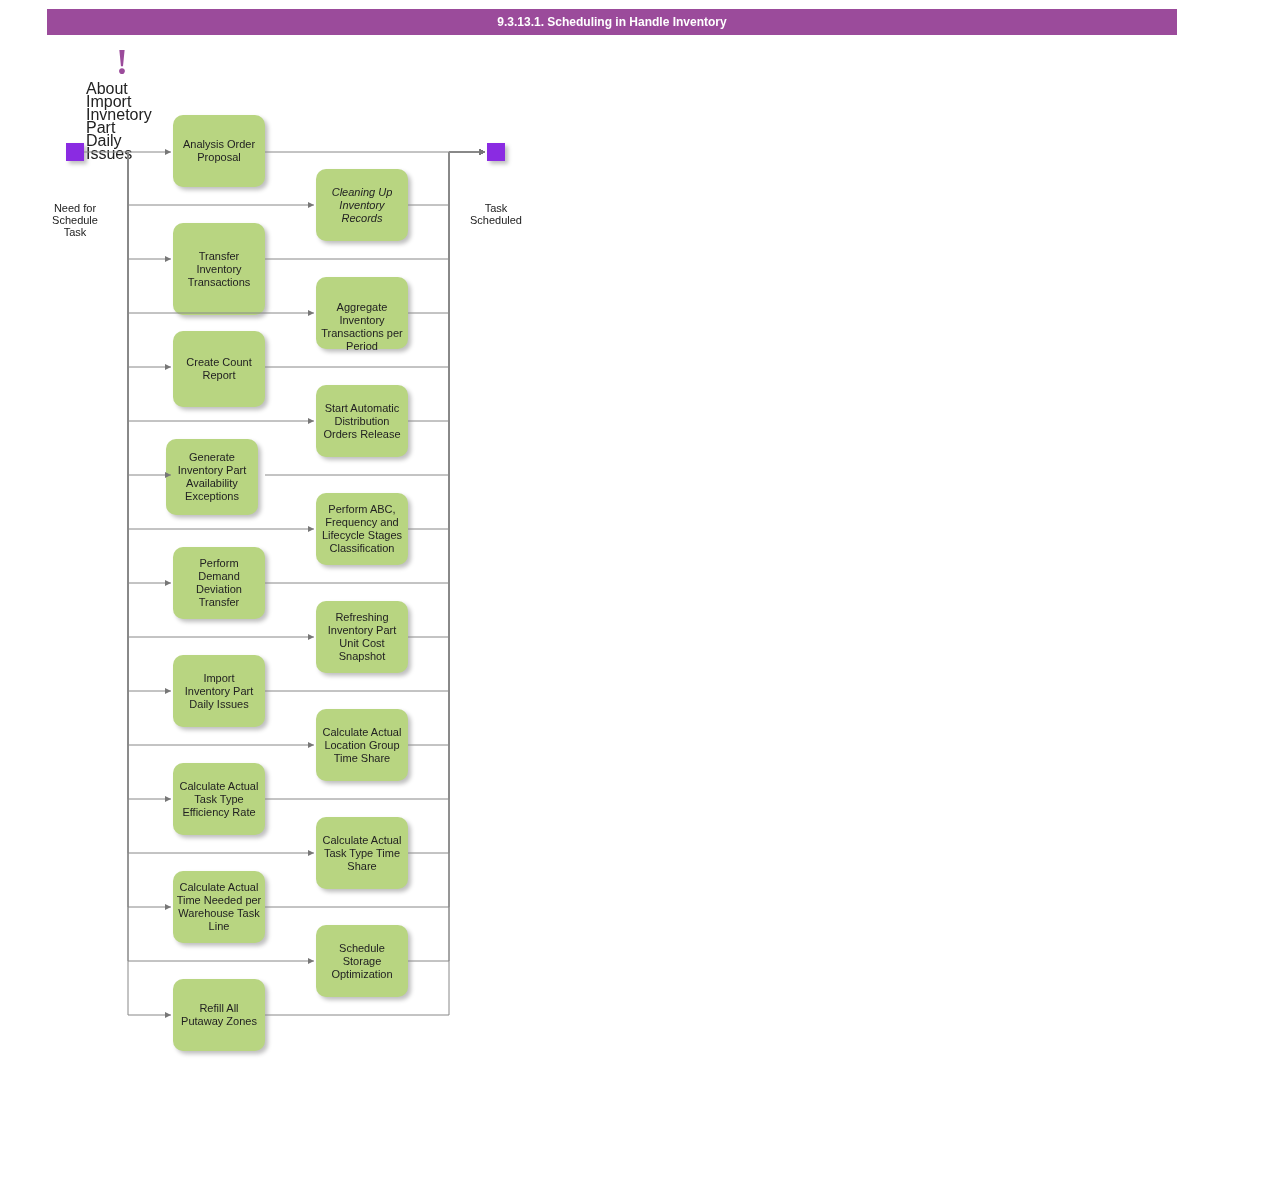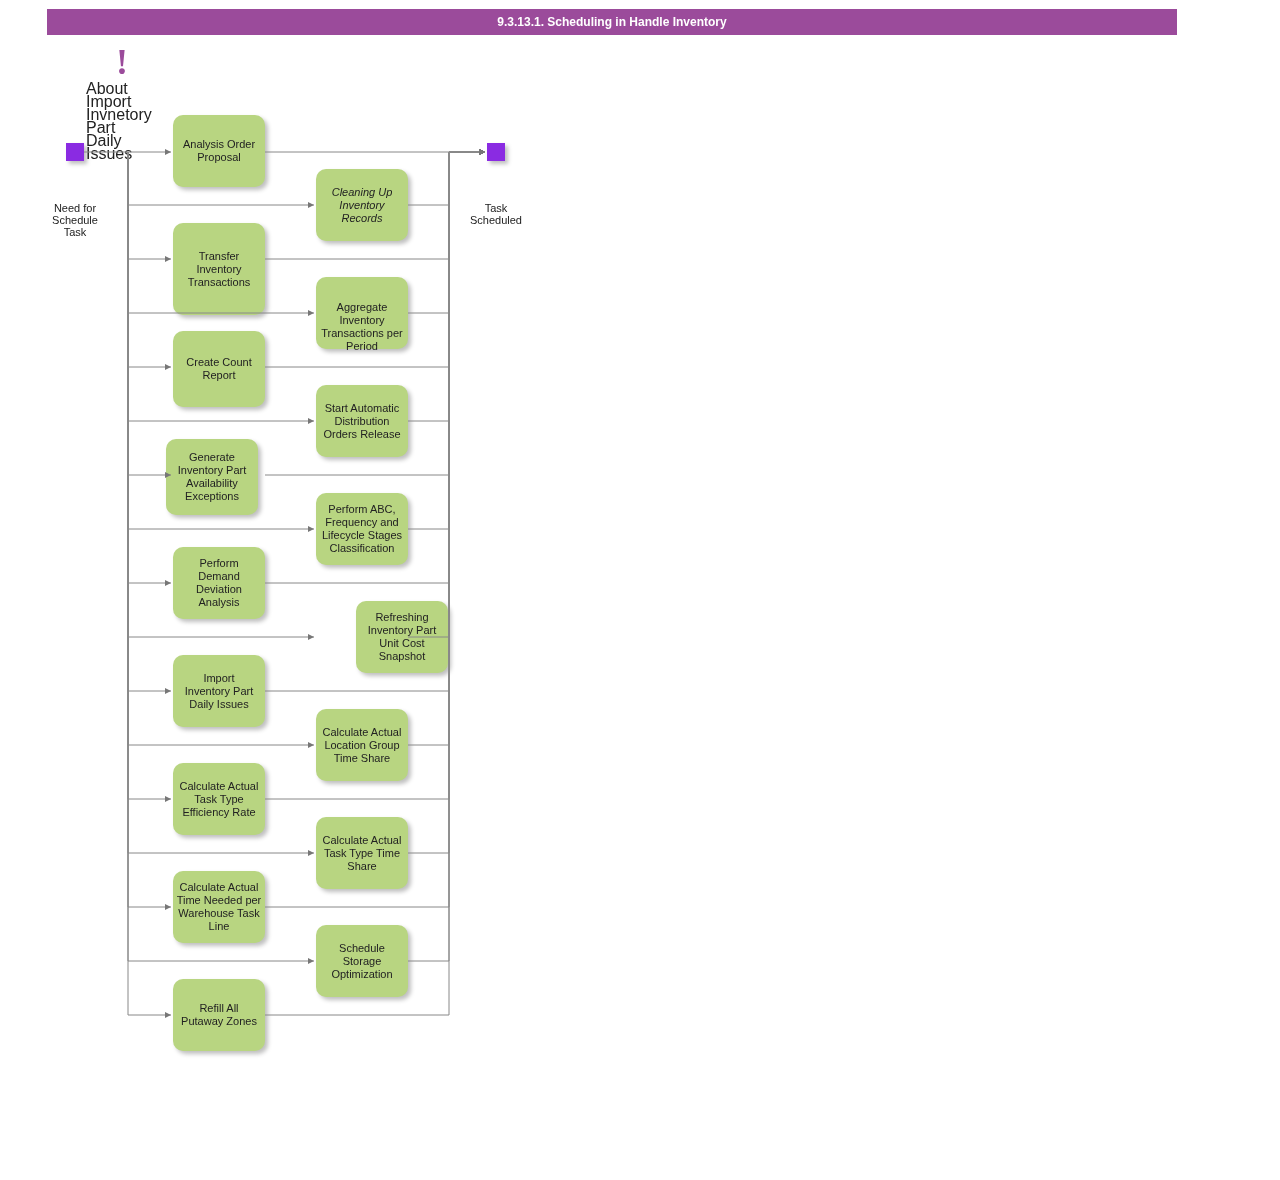--- a/index.html
+++ b/index.html
@@ -125,21 +125,21 @@
       <div class="activity" style="left: 166px; top: 439px; height: 76px;">
         <span style="white-space: pre-line;">Generate
 Inventory Part
 Availability
 Exceptions</span>
       </div>
       <div class="activity" style="left: 173px; top: 547px; height: 72px;">
         <span style="white-space: pre-line;">Perform
 Demand
 Deviation
-Analysis</span>
+Transfer</span>
       </div>
       <div class="activity" style="left: 173px; top: 655px; height: 72px;">
         <span style="white-space: pre-line;">Import
 Inventory Part
 Daily Issues</span>
       </div>
       <div class="activity" style="left: 173px; top: 763px; height: 72px;">
         <span style="white-space: pre-line;">Calculate Actual
 Task Type
 Efficiency Rate</span>
@@ -169,21 +169,21 @@
         <span style="white-space: pre-line;">Start Automatic
 Distribution
 Orders Release</span>
       </div>
       <div class="activity" style="left: 316px; top: 493px; height: 72px;">
         <span style="white-space: pre-line;">Perform ABC,
 Frequency and
 Lifecycle Stages
 Classification</span>
       </div>
-      <div class="activity" style="left: 316px; top: 601px; height: 72px; margin-left: 40px;">
+      <div class="activity" style="left: 316px; top: 601px; height: 72px;">
         <span style="white-space: pre-line;">Refreshing
 Inventory Part
 Unit Cost
 Snapshot</span>
       </div>
       <div class="activity" style="left: 316px; top: 709px; height: 72px;">
         <span style="white-space: pre-line;">Calculate Actual
 Location Group
 Time Share</span>
       </div>

